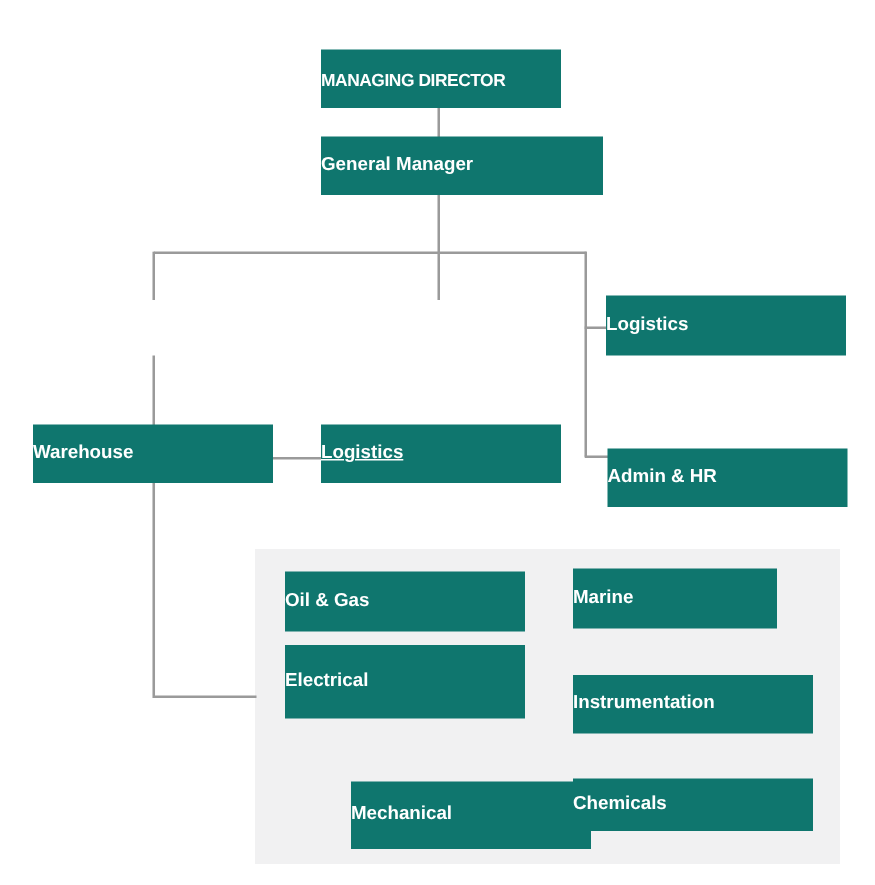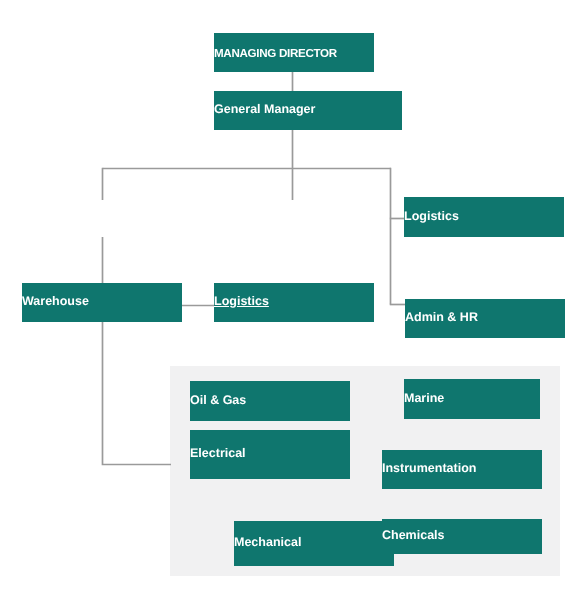--- a/index.html
+++ b/index.html
@@ -85,21 +85,21 @@
   <div class="node" style="left:214px;top:283px;width:160px;height:39px;text-decoration:underline;">
       <span class="label">Logistics</span>
     </div>
   <div class="node" style="left:405px;top:282px;width:160px;height:39px;margin-top:17px;">
       <span class="label">Admin &amp; HR</span>
     </div>
 
   <div class="node" style="left:190px;top:381px;width:160px;height:40px;">
       <span class="label">Oil &amp; Gas</span>
     </div>
-  <div class="node" style="left:404px;top:379px;width:136px;height:40px;">
+  <div class="node" style="left:382px;top:379px;width:136px;height:40px;">
       <span class="label">Marine</span>
     </div>
   <div class="node" style="left:190px;top:430px;width:160px;height:49px;">
       <span class="label">Electrical</span>
     </div>
   <div class="node" style="left:382px;top:450px;width:160px;height:39px;">
       <span class="label">Instrumentation</span>
     </div>
   <div class="node" style="left:190px;top:521px;width:160px;height:45px;margin-left:44px;">
       <span class="label">Mechanical</span>

